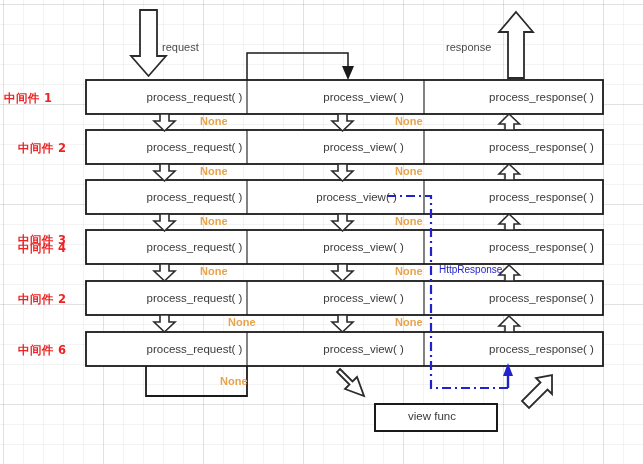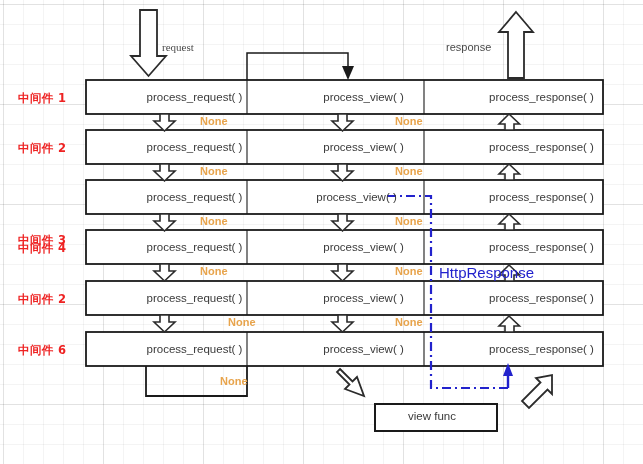--- a/index.html
+++ b/index.html
@@ -50,21 +50,21 @@
     padding-left:38px;
   }
   .flow-lbl{
     position:absolute;
     font-size:11px;
     color:#4a4a4a;
     white-space:nowrap;
   }
   .http-lbl{
     position:absolute;
-    font-size:15px;
+    font-size:10px;
     color:#2222cc;
     white-space:nowrap;
     padding-left:45px;
   }
   .vf-text{
     position:absolute;
     font-size:11.5px;
     color:#3a3a3a;
     white-space:nowrap;
   }
@@ -164,21 +164,21 @@
 
     <g fill="#ffffff" stroke="#2b2b2b" stroke-width="1.8" stroke-linejoin="miter">
       <polygon points="552,375 552,394 547.5,389.5 529,408 522,401 540.5,382.5 536,378"></polygon>
     </g>
 
     <g fill="#ffffff" stroke="#1a1a1a" stroke-width="2">
       <rect x="375" y="404" width="122" height="27"></rect>
     </g>
   </svg>
 
-  <div class="mw-label" style="left:18px;top:91px;">中间件 1</div>
+  <div class="mw-label" style="left:4px;top:91px;">中间件 1</div>
   <div class="mw-label" style="left:18px;top:141px;">中间件 2</div>
   <div class="mw-label" style="left:18px;top:191px;margin-top:42px;">中间件 3</div>
   <div class="mw-label" style="left:18px;top:241px;">中间件 4</div>
   <div class="mw-label" style="left:18px;top:292px;">中间件 2</div>
   <div class="mw-label" style="left:18px;top:343px;">中间件 6</div>
 
   <div class="cell-text" style="left:86px;top:91px;width:161px;">process_request( )</div>
   <div class="cell-text" style="left:247px;top:91px;width:177px;">process_view( )</div>
   <div class="cell-text" style="left:424px;top:91px;width:179px;">process_response( )</div>
 
@@ -209,19 +209,19 @@
   <div class="none-lbl" style="left:190px;top:316px;">None</div>
 
   <div class="none-lbl" style="left:357px;top:115px;">None</div>
   <div class="none-lbl" style="left:357px;top:165px;">None</div>
   <div class="none-lbl" style="left:357px;top:215px;">None</div>
   <div class="none-lbl" style="left:357px;top:265px;">None</div>
   <div class="none-lbl" style="left:357px;top:316px;">None</div>
 
   <div class="none-lbl" style="left:182px;top:375px;">None</div>
 
-  <div class="flow-lbl" style="left:162px;top:41px;font-family:Liberation Serif, serif;">request</div>
+  <div class="flow-lbl" style="left:162px;top:41px;">request</div>
   <div class="flow-lbl" style="left:446px;top:41px;">response</div>
   <div class="http-lbl" style="left:394px;top:264px;">HttpResponse</div>
 
   <div class="vf-text" style="left:375px;top:410px;width:114px;text-align:center;">view func</div>
 
 </div>
 
 </body></html>

